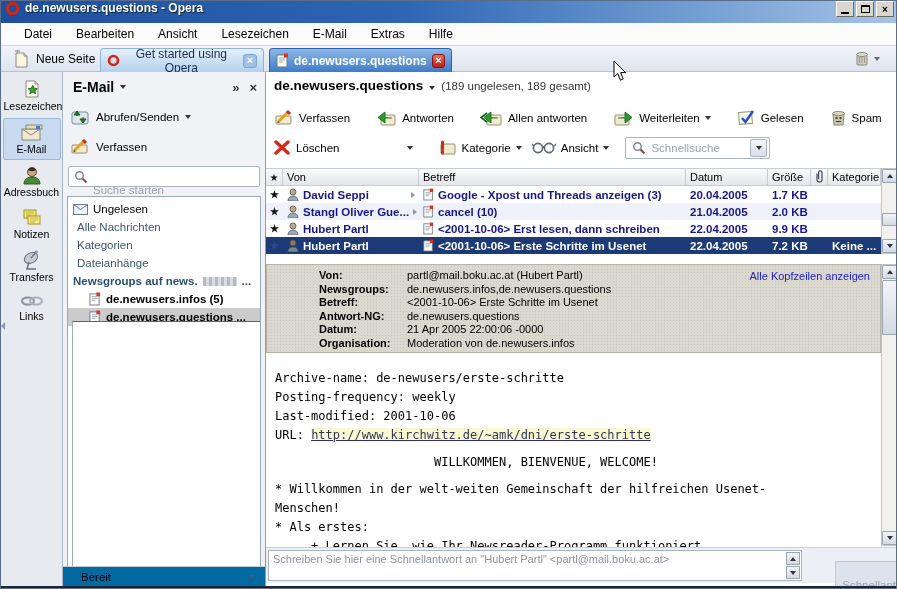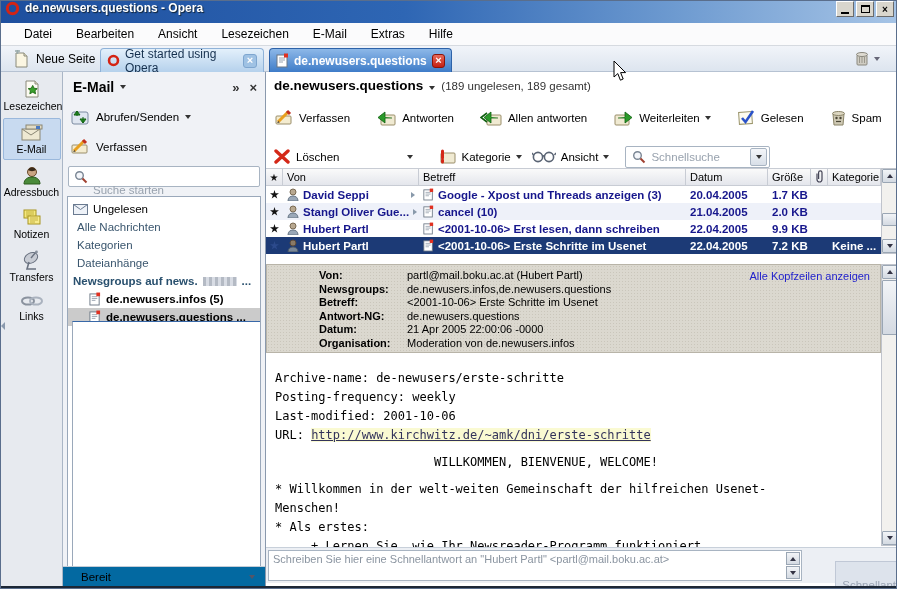--- a/index.html
+++ b/index.html
@@ -32,21 +32,21 @@
   .menu-item { padding:3px 11px; font-size:12px; color:#000; }
   
   .tabbar {
     position:absolute; left:0; top:45px; width:897px; height:26px;
     background:linear-gradient(#f1f4f9,#dde5ef); border-bottom:1px solid #b6c2d2;
   }
   .newpage { position:absolute; left:4px; top:2px; height:22px; display:flex; align-items:center; gap:6px; padding:0 8px; }
   .newpage-label { font-size:12px; }
   .tab {
     position:absolute; top:2px; height:24px; display:flex; align-items:center; gap:5px;
-    border:1px solid #8fb2d8; border-bottom:none; border-radius:4px 4px 0 0; padding:0 6px; font-size:12px;
+    border:1px solid #8fb2d8; border-bottom:none; border-radius:4px 4px 0 0; padding:0 6px; font-size:12px;text-align:center;
   }
   .tab.inactive { left:99px; width:164px; background:linear-gradient(#e3f0fb,#b5d1ec); color:#15304e; }
   .tab.active  { left:268px; width:183px; background:linear-gradient(#8db8e8,#3e7cc8); border-color:#2d62a8; color:#fff; font-weight:bold; }
   .tabclose {
     margin-left:auto; width:16px; height:14px; border-radius:3px; display:flex; align-items:center;
     justify-content:center; font-size:11px; font-weight:bold; line-height:1;
   }
   .tab.inactive .tabclose { background:#9fc2e4; color:#fff; border:1px solid #7ea6cf; }
   .tab.active  .tabclose { background:linear-gradient(#e86a5a,#c41f12); color:#fff; border:1px solid #8d1308; }
   .tabtrash { position:absolute; right:18px; top:4px; display:flex; align-items:center; gap:4px; }
@@ -95,21 +95,21 @@
     display:flex; align-items:center; padding:0 10px 0 18px; font-size:11.5px;
   }
   .panel-status .cd { margin-left:auto; border-top-color:#556; }
   
   .mailview { position:absolute; left:265px; top:71px; width:632px; height:514px; background:#fff; }
   .viewheader { position:absolute; left:8px; top:6px; display:flex; align-items:baseline; gap:6px; }
   .viewheader .t { font-size:13.5px; font-weight:bold; }
   .viewheader .c { font-size:11.5px; color:#333; }
   .toolbar { position:absolute; left:0; width:632px; height:33px; display:flex; align-items:center; padding-left:8px; }
   .toolbar.r1 { top:29px; gap:26px; }
-  .toolbar.r2 { top:68px; gap:10px; }
+  .toolbar.r2 { top:59px; gap:10px; }
   .tbtn { display:flex; align-items:center; gap:5px; font-size:11.5px; white-space:nowrap; }
   .combo {
     display:flex; align-items:center; gap:5px; background:#fff; border:1px solid #a8b4c2; border-radius:2px;
     height:22px; padding:0 2px 0 6px;
   }
   .combo .ph { color:#98a2ae; font-size:11.5px; }
   .combo-btn { width:17px; height:18px; background:linear-gradient(#f4f6f9,#d8dfe8); border:1px solid #a8b4c2; border-radius:2px; display:flex; align-items:center; justify-content:center; }
   .combo.qs { width:145px; margin-left:6px; }
   .combo.qs .ph { flex:1; }
   

